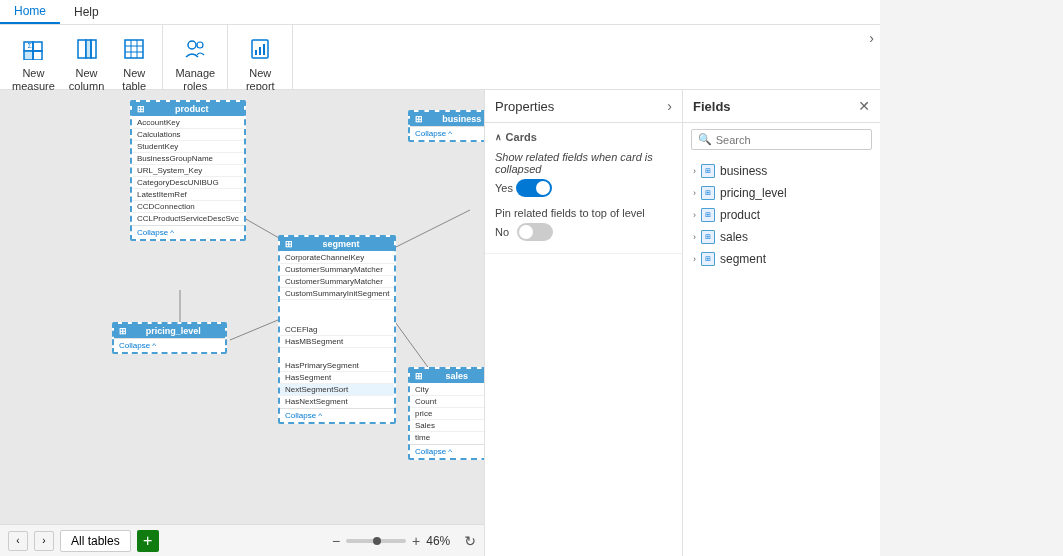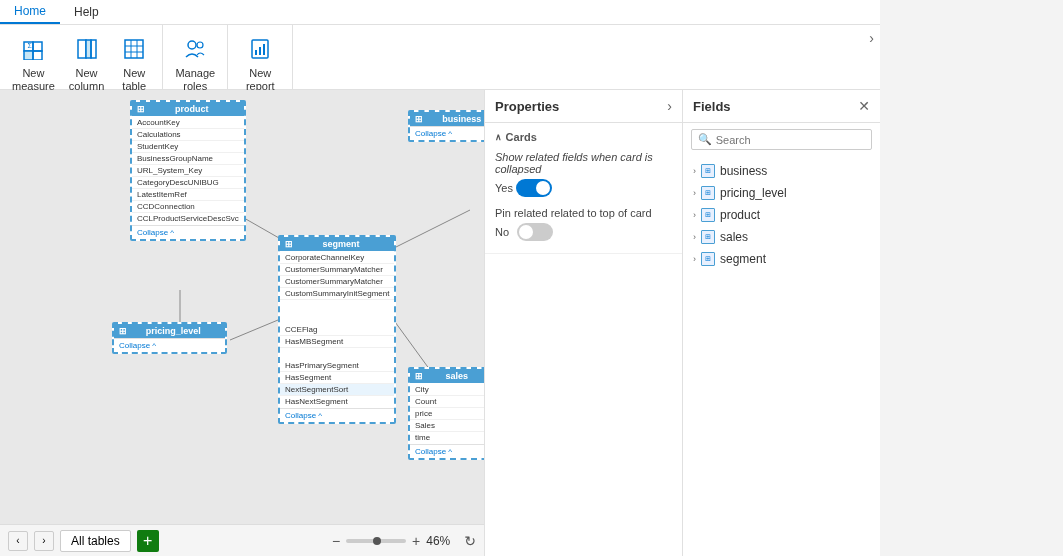--- a/index.html
+++ b/index.html
@@ -205,42 +205,42 @@
           <div style="width:8px; height:8px; background:#555; border-radius:50%; position:absolute; top:-2px; left:45%;"></div>
         </div>
         <button style="background:none; border:none; cursor:pointer; font-size:14px; color:#555;">+</button>
         <span style="font-size:12px; color:#333; min-width:32px;">46%</span>
         <button style="background:none; border:none; cursor:pointer; font-size:14px; color:#555;">↻</button>
       </div>
     </div>
 
     <div style="width:198px; background:#fff; border-left:1px solid #e0e0e0; display:flex; flex-direction:column; flex-shrink:0;">
       <div style="display:flex; justify-content:space-between; align-items:center; padding:8px 10px; border-bottom:1px solid #e0e0e0;">
-        <span style="font-size:13px; font-weight:700; color:#333;">Properties</span>
+        <span style="font-size:13px; font-weight:400; color:#333;">Properties</span>
         <button style="background:none; border:none; cursor:pointer; color:#666; font-size:14px;">›</button>
       </div>
 
       <div style="padding:8px 10px; border-bottom:1px solid #f0f0f0;">
         <div style="display:flex; align-items:center; gap:4px; font-size:11px; color:#555; font-weight:600; margin-bottom:8px; cursor:pointer;">
           <span style="font-size:9px;">∧</span>
           <span>Cards</span>
         </div>
 
         <div style="margin-bottom:10px;">
           <div style="font-size:11px; color:#444; margin-bottom:4px;font-style:italic;">Show related fields when card is collapsed</div>
           <div style="display:flex; align-items:center; gap:3px;">
             <span style="font-size:11px; color:#444;">Yes</span>
             <div style="position:relative; width:36px; height:18px; border-radius:18px; background:#0078d4; cursor:pointer;">
               <div style="position:absolute; height:14px; width:14px; right:2px; top:2px; background:white; border-radius:50%;"></div>
             </div>
           </div>
         </div>
 
         <div style="margin-bottom:4px;">
-          <div style="font-size:11px; color:#444; margin-bottom:4px;">Pin related related to top of card</div>
+          <div style="font-size:11px; color:#444; margin-bottom:4px;">Pin related fields to top of level</div>
           <div style="display:flex; align-items:center; gap:8px;">
             <span style="font-size:11px; color:#444;">No</span>
             <div style="position:relative; width:36px; height:18px; border-radius:18px; background:#ccc; cursor:pointer;">
               <div style="position:absolute; height:14px; width:14px; left:2px; top:2px; background:white; border-radius:50%;"></div>
             </div>
           </div>
         </div>
       </div>
     </div>
 

